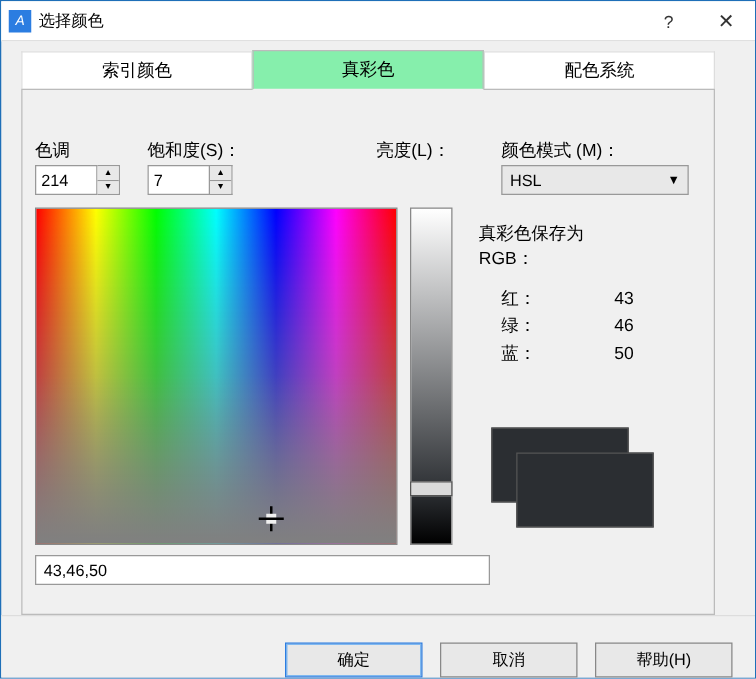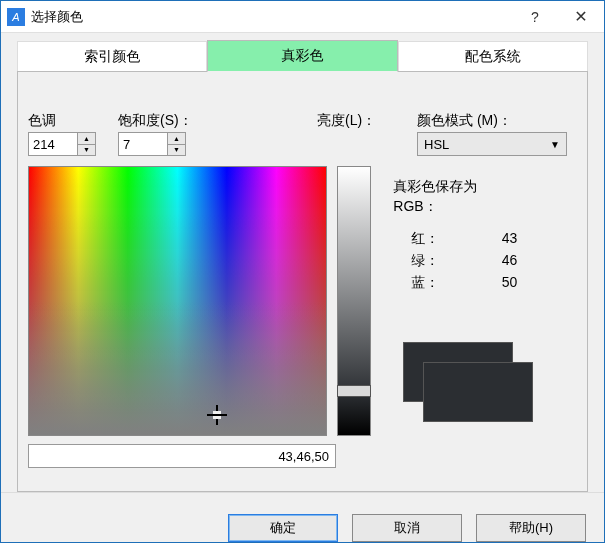--- a/index.html
+++ b/index.html
@@ -3,21 +3,21 @@
 <meta charset="utf-8">
 <style>
 * { box-sizing: border-box; margin: 0; padding: 0; }
 body { font-family: "Microsoft YaHei", "SimSun", sans-serif; font-size: 13px; background: #fff; }
 .window { width: 605px; height: 543px; border: 1px solid #1e6fb8; background: #f0f0f0; display: flex; flex-direction: column; }
 .titlebar { height: 32px; background: #fff; display: flex; align-items: center; padding: 0 0 0 6px; border-bottom: 1px solid #e0e0e0; }
 .app-icon { width: 18px; height: 18px; background: #2b7de1; display: flex; align-items: center; justify-content: center; color: #fff; font-style: italic; font-size: 11px; margin-right: 6px; }
 .title { flex: 1; font-size: 13px; }
 .tb-btn { width: 46px; height: 32px; display: flex; align-items: center; justify-content: center; font-size: 14px; color: #333; cursor: default; }
 .tb-btn.close { font-size: 16px; }
-.content { flex: 1; padding: 10px 16px 0 16px; display: flex; flex-direction: column; }
+.content { flex: 1; padding: 10px 32px 0 16px; display: flex; flex-direction: column; }
 .tabstrip { display: flex; height: 28px; align-items: flex-end; }
 .tab { flex: 1; text-align: center; padding: 6px 0; border: 1px solid #bbb; border-bottom: none; background: #f0f0f0; position: relative; top: 1px; font-size: 14px; }
 .tab.active { background: #86efac; border-bottom: 1px solid #f0f0f0; z-index: 2; }
 .tab:not(.active) { background: #fff; border-top: 1px solid #ddd; border-left: 1px solid #ddd; border-right: 1px solid #ddd; }
 .tabpanel { border: 1px solid #bbb; background: #f0f0f0; padding: 8px 10px 10px 10px; flex: 1; position: relative; }
 .row-top { display: flex; gap: 0; margin-top: 32px; }
 .col-hue { width: 90px; }
 .col-sat { width: 100px; }
 .col-gap { flex: 1; }
 .col-light { width: 100px; }
@@ -48,21 +48,21 @@
 .right-col .hd { margin-bottom: 2px; }
 .rgb-tbl { margin: 14px 0 0 18px; }
 .rgb-tbl div { display: flex; gap: 30px; margin-bottom: 4px; }
 .rgb-tbl .k { width: 36px; }
 .rgb-tbl .v { width: 40px; text-align: right; }
 .swatches { margin-top: 50px; position: relative; height: 90px; }
 .sw { position: absolute; width: 110px; height: 60px; border: 1px solid #555; }
 .sw1 { left: 10px; top: 0; background: #2b2e32; }
 .sw2 { left: 30px; top: 20px; background: #2b2e32; }
 .bottom-inputs { margin-top: 8px; }
-.color-inp { width: 308px; height: 24px; border: 1px solid #999; background: #fff; padding: 2px 6px; font-size: 13px; display: block; text-align: right; }
+.color-inp { width: 364px; height: 24px; border: 1px solid #999; background: #fff; padding: 2px 6px; font-size: 13px; display: block; }
 .footer { height: 50px; display: flex; align-items: flex-end; justify-content: flex-end; gap: 14px; padding: 0 18px; border-top: 1px solid #ddd; background:#f0f0f0;}
 .btn { width: 110px; height: 28px; border: 1px solid #888; background: #e8e8e8; font-size: 13px; display: flex; align-items: center; justify-content: center; }
 .btn.primary { border: 1px solid #2b7de1; box-shadow: inset 0 0 0 1px #7fb8f0; }
 </style>
 </head>
 <body>
 
 <div class="window">
   <div class="titlebar">
     <div class="app-icon">A</div>

